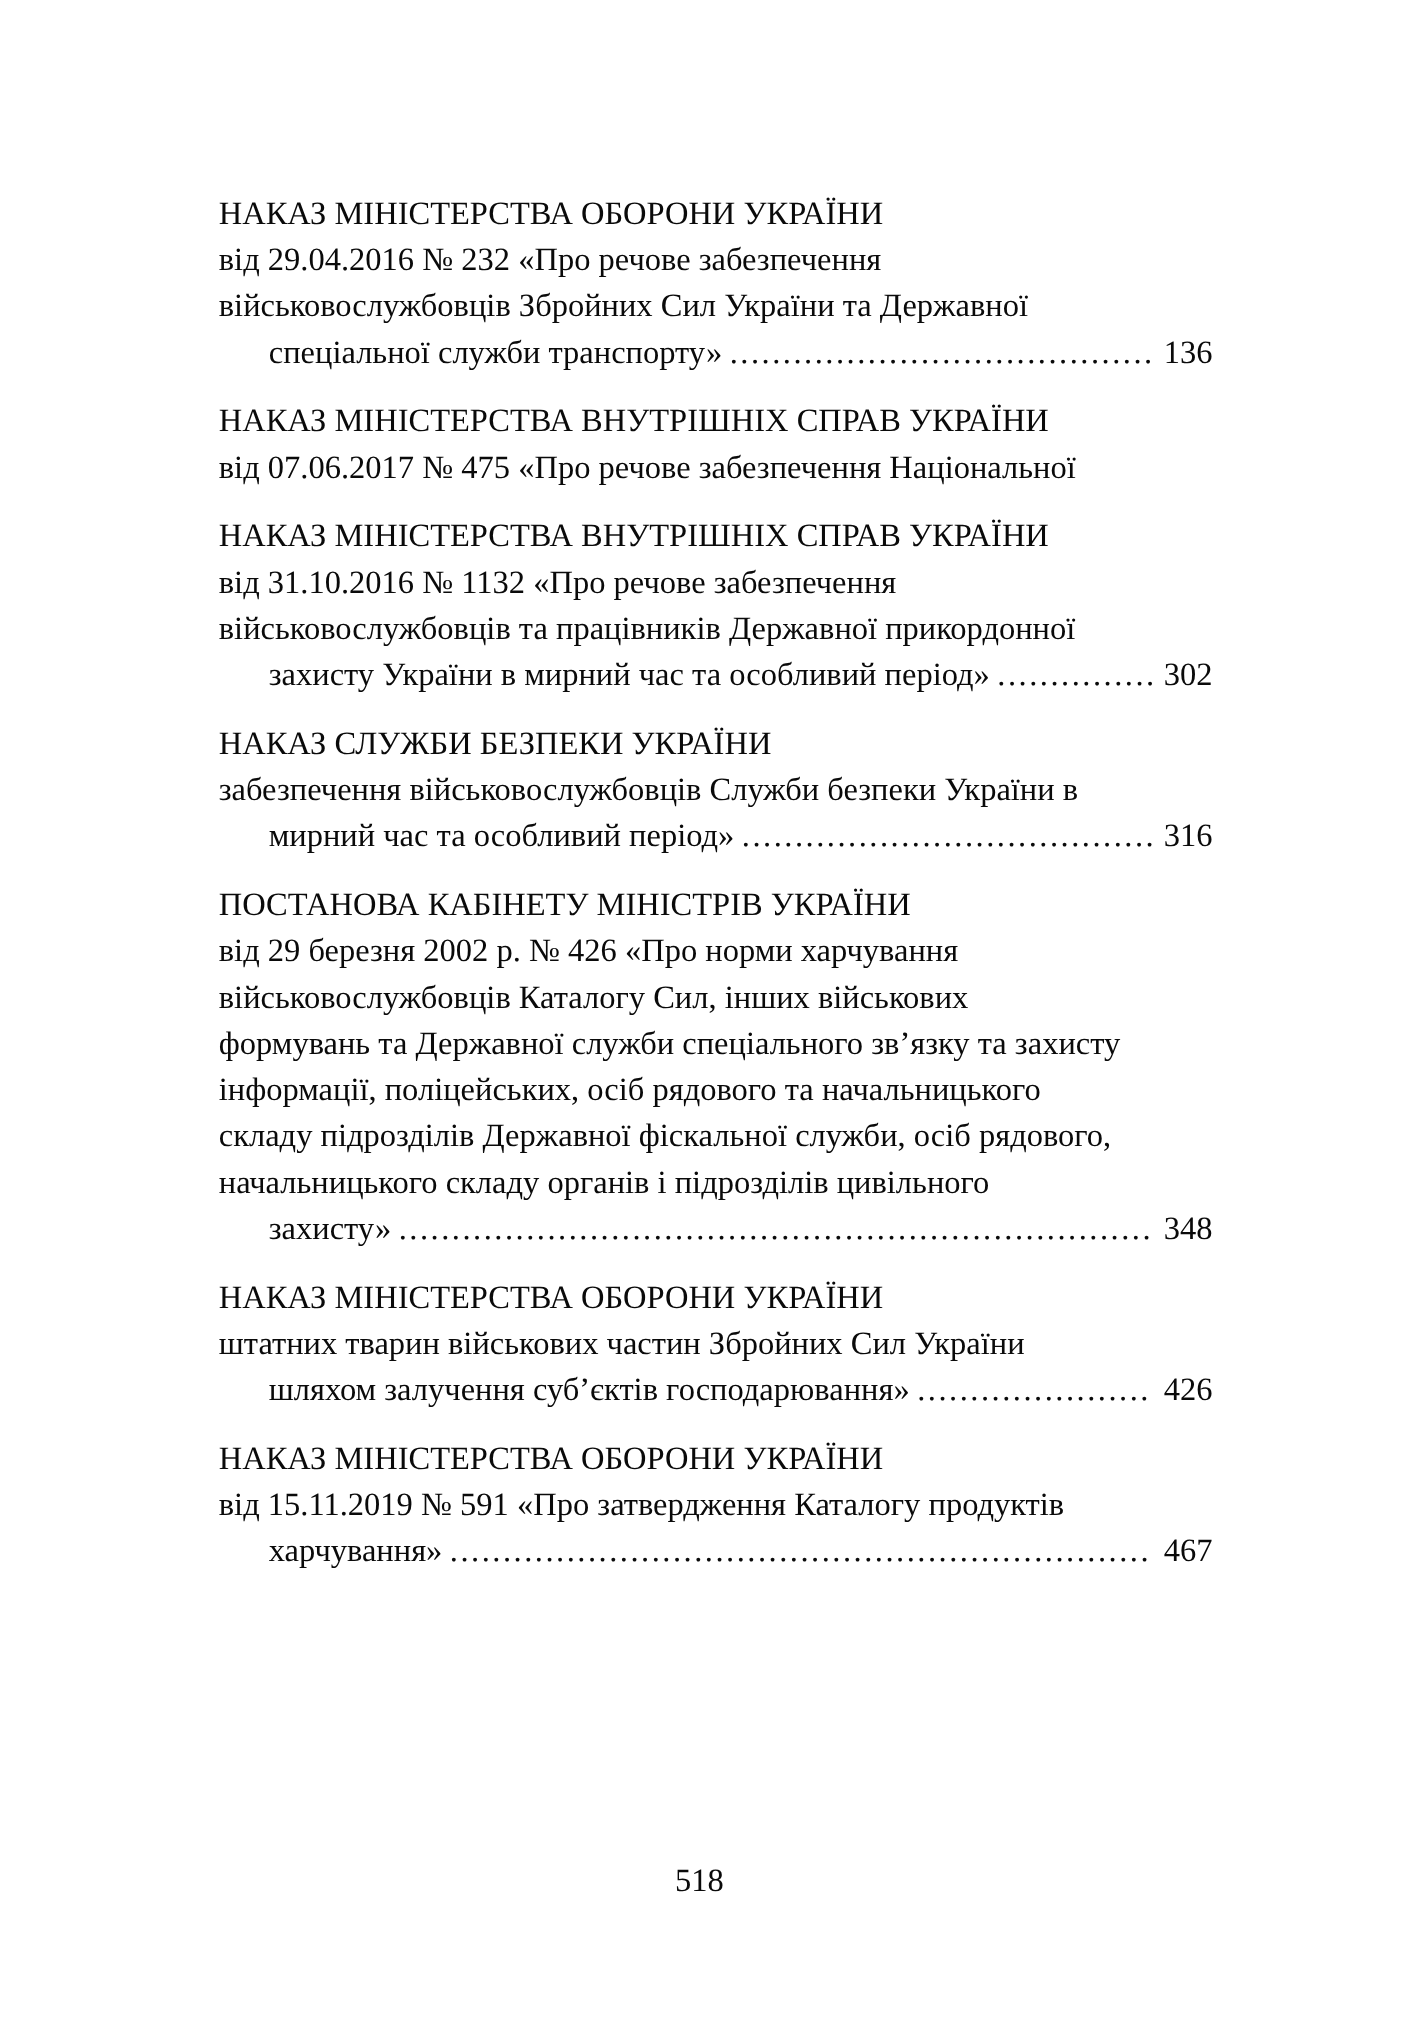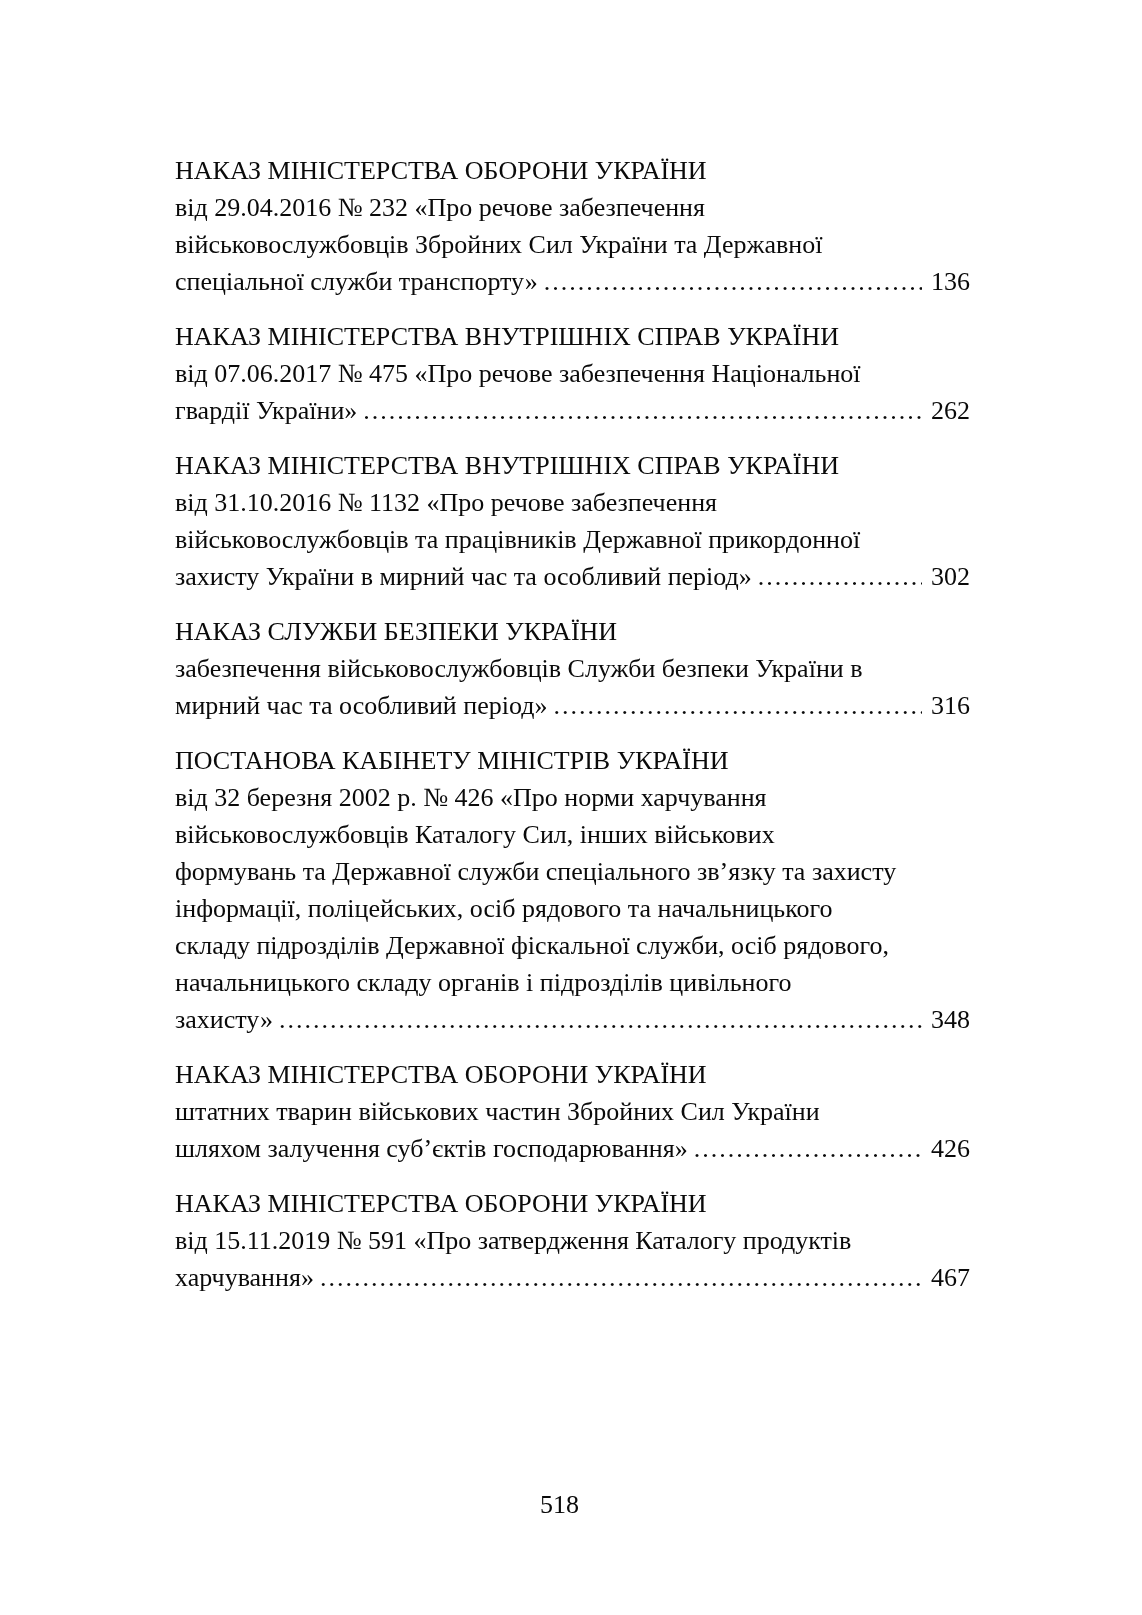--- a/index.html
+++ b/index.html
@@ -27,21 +27,21 @@
   .entry-line,
   .entry-lastline {
     font-size: 26px;
     line-height: 37px;
     white-space: nowrap;
   }
   .entry-lastline {
     display: flex;
     align-items: baseline;
   }
-  .lastline-text { flex: 0 0 auto; }
+  .lastline-text { flex: 0 0 auto; margin-left: 40px; }
   .dots {
     flex: 1 1 auto;
     overflow: hidden;
     white-space: nowrap;
     margin: 0 9px 0 6px;
     letter-spacing: 2px;
   }
   .dots::after {
     content: "..................................................................................................................................................................";
   }
@@ -72,25 +72,20 @@
       <span class="dots"></span>
       <span class="entry-page">136</span>
     </div>
   </section>
 
   <section class="entry">
     <div class="entry-heading">НАКАЗ МІНІСТЕРСТВА ВНУТРІШНІХ СПРАВ УКРАЇНИ</div>
     <div class="entry-lines">
           <div class="entry-line">від 07.06.2017 № 475 «Про речове забезпечення Національної</div>
         </div>
-    <div class="entry-lastline">
-      <span class="lastline-text">гвардії України»</span>
-      <span class="dots"></span>
-      <span class="entry-page">262</span>
-    </div>
   </section>
 
   <section class="entry">
     <div class="entry-heading">НАКАЗ МІНІСТЕРСТВА ВНУТРІШНІХ СПРАВ УКРАЇНИ</div>
     <div class="entry-lines">
           <div class="entry-line">від 31.10.2016 № 1132 «Про речове забезпечення</div>
           <div class="entry-line">військовослужбовців та працівників Державної прикордонної</div>
         </div>
     <div class="entry-lastline">
       <span class="lastline-text">захисту України в мирний час та особливий період»</span>
@@ -107,21 +102,21 @@
     <div class="entry-lastline">
       <span class="lastline-text">мирний час та особливий період»</span>
       <span class="dots"></span>
       <span class="entry-page">316</span>
     </div>
   </section>
 
   <section class="entry">
     <div class="entry-heading">ПОСТАНОВА КАБІНЕТУ МІНІСТРІВ УКРАЇНИ</div>
     <div class="entry-lines">
-          <div class="entry-line">від 32 березня 2002 р. № 426 «Про норми харчування</div>
+          <div class="entry-line">від 29 березня 2002 р. № 426 «Про норми харчування</div>
           <div class="entry-line">військовослужбовців Каталогу Сил, інших військових</div>
           <div class="entry-line">формувань та Державної служби спеціального зв’язку та захисту</div>
           <div class="entry-line">інформації, поліцейських, осіб рядового та начальницького</div>
           <div class="entry-line">складу підрозділів Державної фіскальної служби, осіб рядового,</div>
           <div class="entry-line">начальницького складу органів і підрозділів цивільного</div>
         </div>
     <div class="entry-lastline">
       <span class="lastline-text">захисту»</span>
       <span class="dots"></span>
       <span class="entry-page">348</span>

